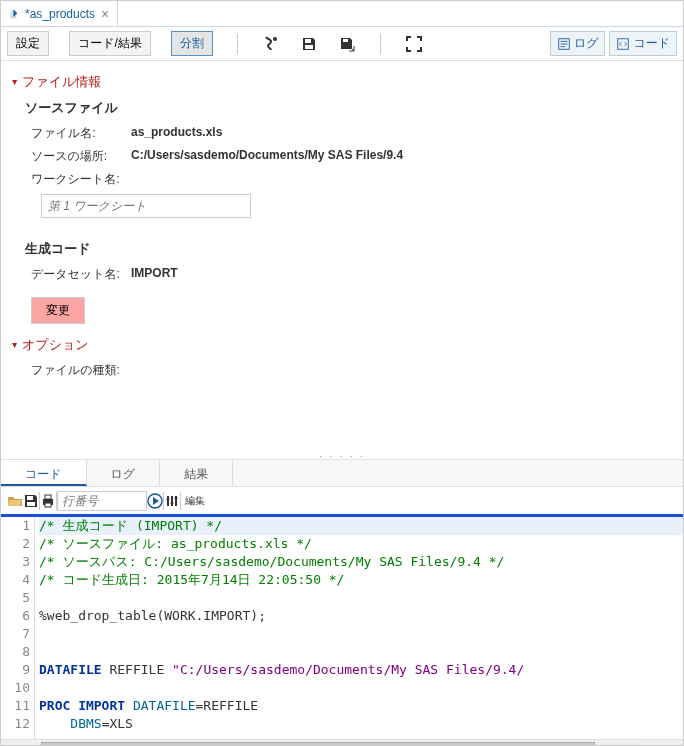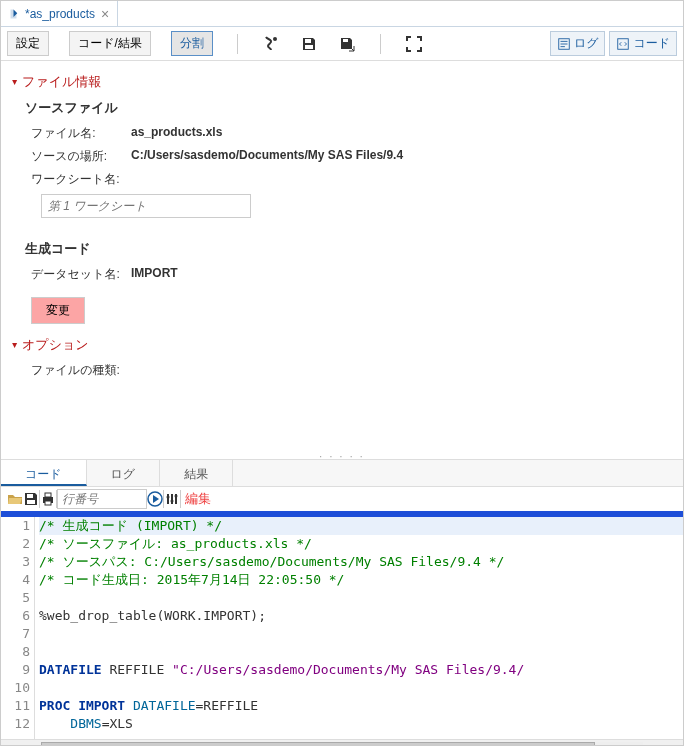--- a/index.html
+++ b/index.html
@@ -21,25 +21,25 @@
 .subsection { font-size: 13px; font-weight: bold; margin: 8px 0 8px 12px; }
 .info-row { display: flex; margin: 6px 0 6px 18px; font-size: 12px; }
 .info-label { width: 100px; }
 .info-value { font-weight: bold; }
 .worksheet-input { margin-left: 28px; width: 210px; padding: 4px 6px; border: 1px solid #ccc; font-style: italic; color: #999; font-size: 12px; }
 .change-btn { margin: 8px 0 8px 18px; padding: 4px 14px; border: 1px solid #ccc; background: #fca5a5; cursor: pointer; font-size: 12px; }
 .splitter-dots { text-align: center; color: #999; letter-spacing: 2px; font-size: 10px; height: 8px; }
 .lower-tabs { display: flex; border-top: 1px solid #ddd; border-bottom: 1px solid #ddd; background: #f7f7f7; height: 28px; }
 .ltab { padding: 6px 24px; border-right: 1px solid #ddd; cursor: pointer; font-size: 12px; color: #555; }
 .ltab.active { background: #fff; color: #1a5c9e; border-bottom: 2px solid #1a5c9e; }
-.code-toolbar { display: flex; align-items: center; padding: 3px 6px; gap: 0; border-bottom: 6px solid #1d4ed8; height: 30px; }
+.code-toolbar { display: flex; align-items: center; padding: 3px 6px; gap: 0; border-bottom: 3px solid #1d4ed8; height: 30px; }
 .line-input { width: 90px; padding: 2px 4px; border: 1px solid #ccc; font-style: italic; color: #999; font-size: 12px; }
 .ct-sep { width: 1px; height: 18px; background: #ccc; }
 .ct-icon { cursor: pointer; display: inline-flex; }
-.ct-label { color: #ef4444; font-size: 13px; padding: 0 4px; }
+.ct-label { color: #404040; font-size: 10px; padding: 0 4px; }
 .code-area { display: flex; height: 222px; font-family: Consolas, monospace; font-size: 13px; overflow: hidden; }
 .gutter { width: 34px; background: #fff; border-right: 1px solid #ddd; text-align: right; padding-right: 4px; color: #888; line-height: 18px; }
 .code-lines { flex: 1; overflow-x: hidden; padding-left: 4px; line-height: 18px; white-space: pre; }
 .code-lines .comment { color: #008000; }
 .code-lines .kw { color: #003399; font-weight: bold; }
 .code-lines .opt { color: #006699; }
 .code-lines .str { color: #800080; }
 .code-lines .highlight { background: #e8f0fb; display: block; }
 .h-scroll { height: 16px; background: #f0f0f0; border-top: 1px solid #ddd; display: flex; align-items: center; padding: 0 40px; }
 .h-track { flex: 1; height: 12px; background: #eee; position: relative; }

